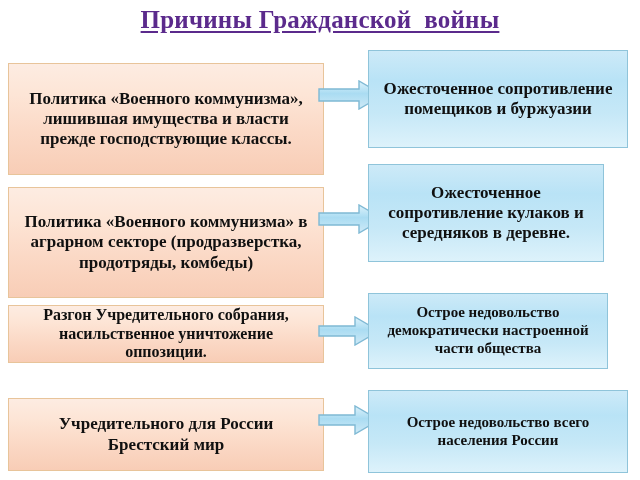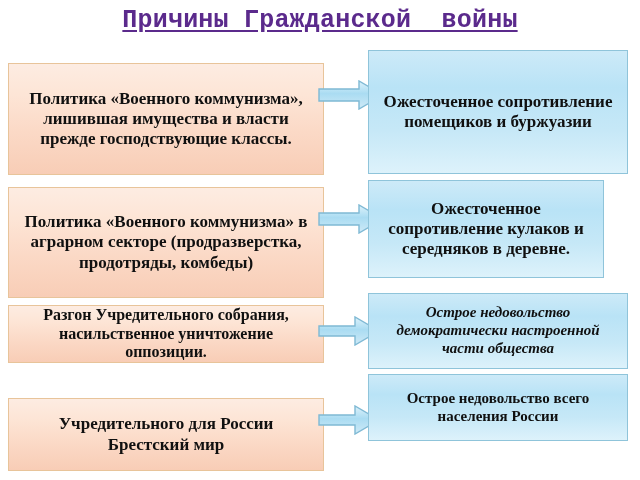--- a/index.html
+++ b/index.html
@@ -23,21 +23,21 @@
     background: #ffffff;
   }
 
   
   .title {
     position: absolute;
     left: 0;
     top: 6px;
     width: 640px;
     text-align: center;
-    font-family: Liberation Mono, monospace;
+    font-family: Liberation Serif, serif;
     font-weight: bold;
     font-size: 25px;
     letter-spacing: 0.2px;
     color: #5B2A8C;
     text-decoration: underline;
     text-underline-offset: 3px;
     white-space: pre;
   }
 
   
@@ -108,80 +108,80 @@
         <linearGradient id="ag1" x1="0" y1="0" x2="0" y2="1">
           <stop offset="0%" stop-color="#ddf2fb"></stop>
           <stop offset="45%" stop-color="#aadcf2"></stop>
           <stop offset="100%" stop-color="#cfeaf7"></stop>
         </linearGradient>
       </defs>
       <polygon points="1,9 41,9 41,1 65,15 41,29 41,21 1,21" fill="url(#ag1)" stroke="#7fb9d4" stroke-width="1.4"></polygon>
     </svg>
   </div>
 
-  <div class="box effect" style="left:368px; top:50px; width:260px; height:124px;">
+  <div class="box effect" style="left:368px; top:50px; width:260px; height:98px;">
     <span class="txt">Ожесточенное сопротивление помещиков и буржуазии</span>
   </div>
 
   <div class="box cause" style="left:8px; top:172px; width:316px; height:111px;">
     <span class="txt">Политика «Военного коммунизма» в аграрном секторе (продразверстка, продотряды, комбеды)</span>
   </div>
 
   <div class="arrow" style="left:318px; top:204px; width:66px; height:30px;">
     <svg viewBox="0 0 66 30" preserveAspectRatio="none">
       <defs>
         <linearGradient id="ag2" x1="0" y1="0" x2="0" y2="1">
           <stop offset="0%" stop-color="#ddf2fb"></stop>
           <stop offset="45%" stop-color="#aadcf2"></stop>
           <stop offset="100%" stop-color="#cfeaf7"></stop>
         </linearGradient>
       </defs>
       <polygon points="1,9 41,9 41,1 65,15 41,29 41,21 1,21" fill="url(#ag2)" stroke="#7fb9d4" stroke-width="1.4"></polygon>
     </svg>
   </div>
 
-  <div class="box effect" style="left:368px; top:180px; width:236px; height:98px;">
+  <div class="box effect" style="left:368px; top:164px; width:236px; height:98px;">
     <span class="txt">Ожесточенное сопротивление кулаков и середняков в деревне.</span>
   </div>
 
   <div class="box cause" style="left:8px; top:290px; width:316px; height:58px; font-size:16px;">
     <span class="txt">Разгон Учредительного собрания, насильственное уничтожение оппозиции.</span>
   </div>
 
   <div class="arrow" style="left:318px; top:316px; width:62px; height:30px;">
     <svg viewBox="0 0 62 30" preserveAspectRatio="none">
       <defs>
         <linearGradient id="ag3" x1="0" y1="0" x2="0" y2="1">
           <stop offset="0%" stop-color="#ddf2fb"></stop>
           <stop offset="45%" stop-color="#aadcf2"></stop>
           <stop offset="100%" stop-color="#cfeaf7"></stop>
         </linearGradient>
       </defs>
       <polygon points="1,10 37,10 37,1 61,15 37,29 37,20 1,20" fill="url(#ag3)" stroke="#7fb9d4" stroke-width="1.4"></polygon>
     </svg>
   </div>
 
-  <div class="box effect" style="left:368px; top:293px; width:260px; height:76px; font-size:15px;font-style:italic;">
+  <div class="box effect" style="left:368px; top:293px; width:240px; height:76px; font-size:15px;">
     <span class="txt">Острое недовольство демократически настроенной части общества</span>
   </div>
 
   <div class="box cause" style="left:8px; top:383px; width:316px; height:73px;">
     <span class="txt">Учредительного для России Брестский мир</span>
   </div>
 
   <div class="arrow" style="left:318px; top:405px; width:62px; height:30px;">
     <svg viewBox="0 0 62 30" preserveAspectRatio="none">
       <defs>
         <linearGradient id="ag4" x1="0" y1="0" x2="0" y2="1">
           <stop offset="0%" stop-color="#ddf2fb"></stop>
           <stop offset="45%" stop-color="#aadcf2"></stop>
           <stop offset="100%" stop-color="#cfeaf7"></stop>
         </linearGradient>
       </defs>
       <polygon points="1,10 37,10 37,1 61,15 37,29 37,20 1,20" fill="url(#ag4)" stroke="#7fb9d4" stroke-width="1.4"></polygon>
     </svg>
   </div>
 
-  <div class="box effect" style="left:368px; top:374px; width:260px; height:67px; font-size:15px;">
+  <div class="box effect" style="left:368px; top:390px; width:260px; height:83px; font-size:15px;">
     <span class="txt">Острое недовольство всего населения России</span>
   </div>
 
 </div>
 
 </body></html>

